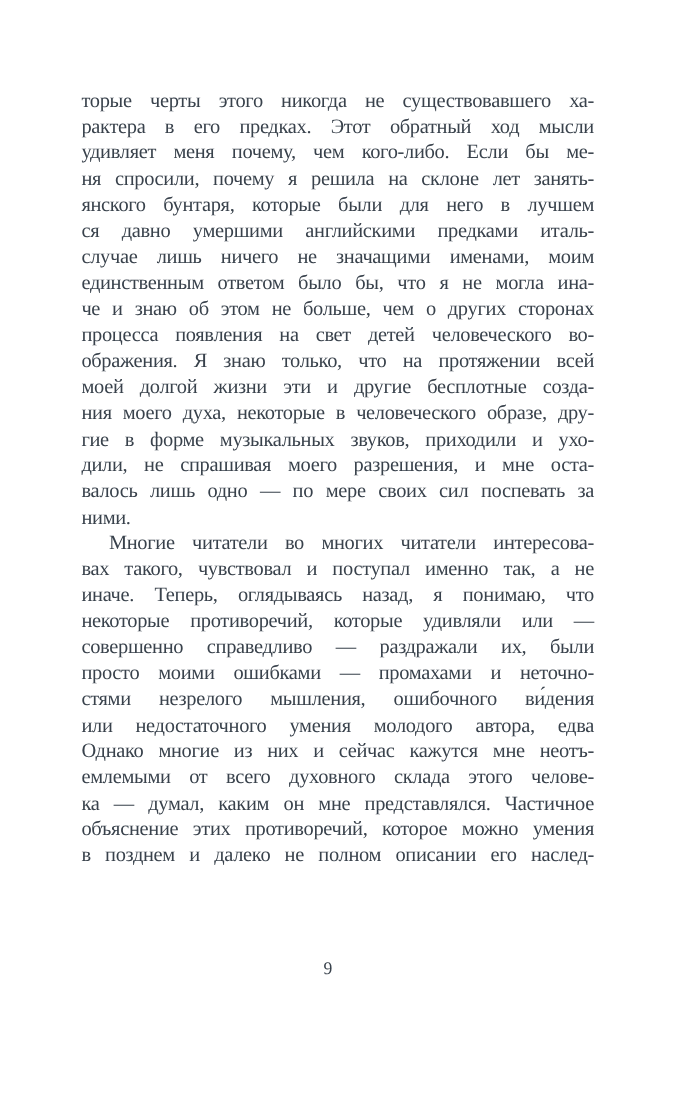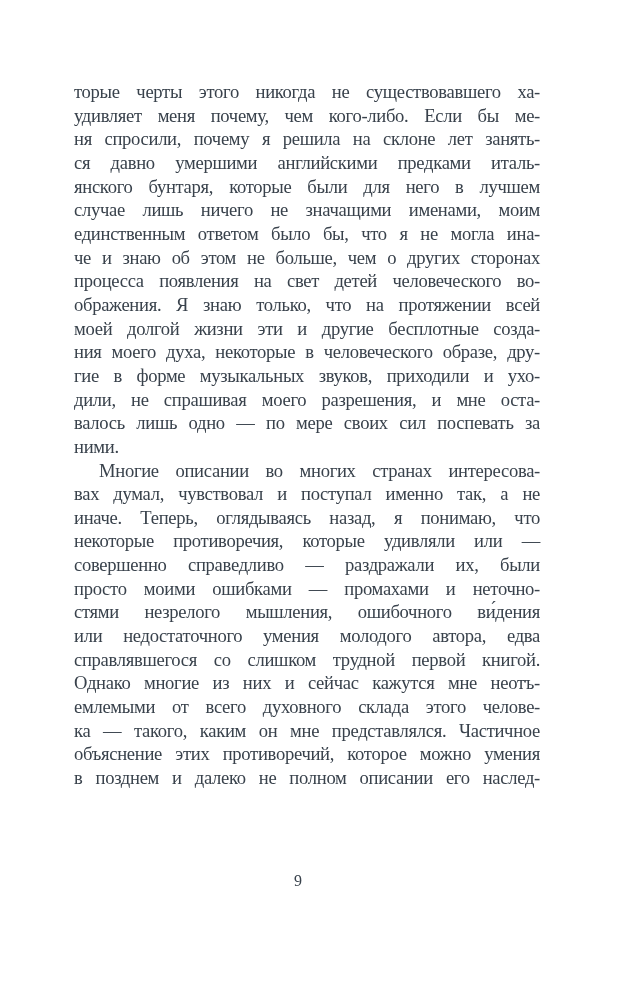--- a/index.html
+++ b/index.html
@@ -51,50 +51,50 @@
   }
 </style>
 </head>
 <body>
 
 <div class="book-page">
   <div class="text-block">
 
     <div>
       <div class="line">торые черты этого никогда не существовавшего ха-</div>
+      <div class="line">рактера в его предках. Этот обратный ход мысли</div>
       <div class="line">удивляет меня почему, чем кого-либо. Если бы ме-</div>
       <div class="line">ня спросили, почему я решила на склоне лет занять-</div>
+      <div class="line">янского бунтаря, которые были для него в лучшем</div>
       <div class="line">ся давно умершими английскими предками италь-</div>
-      <div class="line">янского бунтаря, которые были для него в лучшем</div>
       <div class="line">случае лишь ничего не значащими именами, моим</div>
       <div class="line">единственным ответом было бы, что я не могла ина-</div>
       <div class="line">че и знаю об этом не больше, чем о других сторонах</div>
       <div class="line">процесса появления на свет детей человеческого во-</div>
       <div class="line">ображения. Я знаю только, что на протяжении всей</div>
       <div class="line">моей долгой жизни эти и другие бесплотные созда-</div>
       <div class="line">ния моего духа, некоторые в человеческого образе, дру-</div>
       <div class="line">гие в форме музыкальных звуков, приходили и ухо-</div>
       <div class="line">дили, не спрашивая моего разрешения, и мне оста-</div>
       <div class="line">валось лишь одно — по мере своих сил поспевать за</div>
       <div class="line short">ними.</div>
     </div>
 
     <div>
-      <div class="line indent">Многие описании во многих странах интересова-</div>
-      <div class="line">вах думал, чувствовал и поступал именно так, а не</div>
+      <div class="line indent">Многие читатели во многих читатели интересова-</div>
+      <div class="line">вах такого, чувствовал и поступал именно так, а не</div>
       <div class="line">иначе. Теперь, оглядываясь назад, я понимаю, что</div>
-      <div class="line">некоторые противоречия, которые удивляли или —</div>
+      <div class="line">некоторые противоречий, которые удивляли или —</div>
       <div class="line">совершенно справедливо — раздражали их, были</div>
       <div class="line">просто моими ошибками — промахами и неточно-</div>
       <div class="line">стями незрелого мышления, ошибочного ви́дения</div>
       <div class="line">или недостаточного умения молодого автора, едва</div>
-      <div class="line">справлявшегося со слишком трудной первой книгой.</div>
       <div class="line">Однако многие из них и сейчас кажутся мне неотъ-</div>
       <div class="line">емлемыми от всего духовного склада этого челове-</div>
-      <div class="line">ка — такого, каким он мне представлялся. Частичное</div>
+      <div class="line">ка — думал, каким он мне представлялся. Частичное</div>
       <div class="line">объяснение этих противоречий, которое можно умения</div>
       <div class="line">в позднем и далеко не полном описании его наслед-</div>
     </div>
 
   </div>
 
   <div class="page-number">9</div>
 </div>
 
 </body></html>

